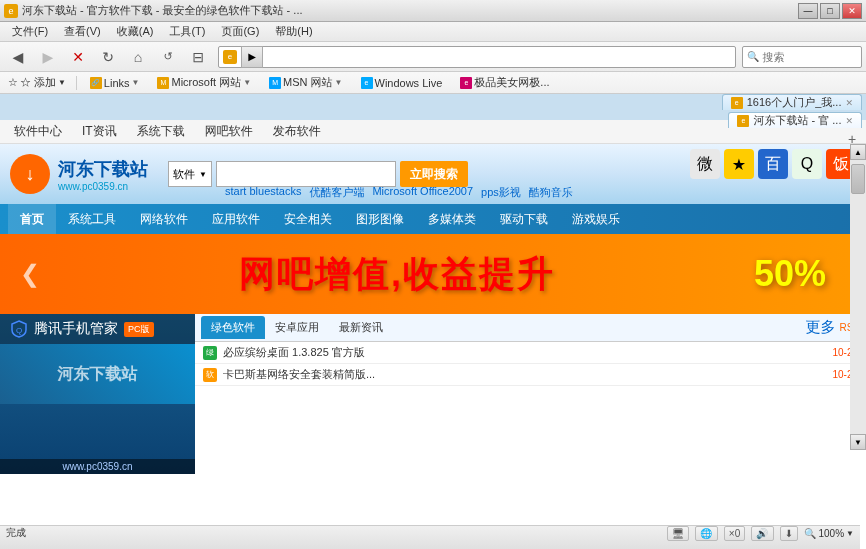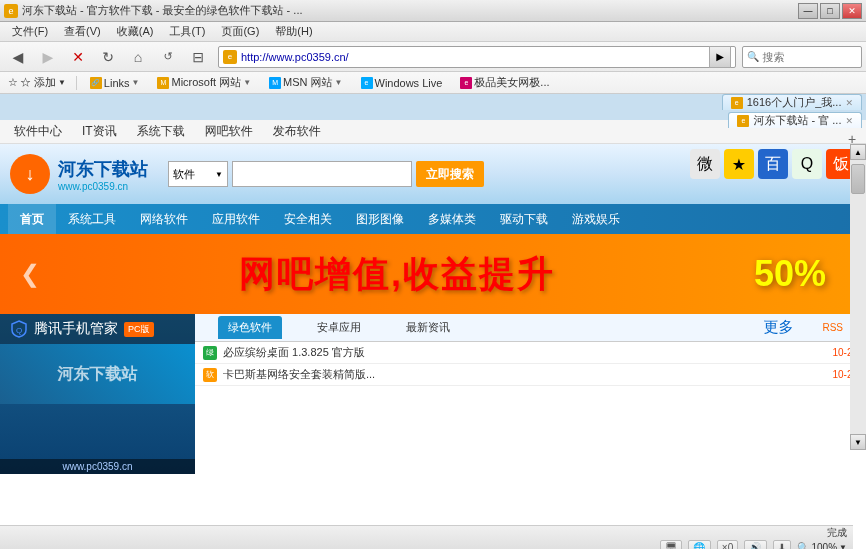--- a/index.html
+++ b/index.html
@@ -114,21 +114,21 @@
 
     
     .site-header {
       background: linear-gradient(to bottom, #e8f4ff 0%, #cce4f8 50%, #a8d4f0 100%);
       height: 60px; display: flex; align-items: center;
       padding: 0 10px; position: relative;
     }
     .site-logo { display: flex; align-items: center; gap: 8px; }
     .site-logo-icon { width: 40px; height: 40px; background: #ff6600; border-radius: 50%; display: flex; align-items: center; justify-content: center; color: white; font-size: 18px; font-weight: bold; }
     .site-search { display: flex; align-items: center; margin-left: 20px; gap: 4px; }
-    .site-search-select { background: white; border: 1px solid #aaa; height: 26px; padding: 0 4px; font-size: 11px; display: flex; align-items: center; gap: 20px; cursor: pointer; }
+    .site-search-select { background: white; border: 1px solid #aaa; height: 26px; padding: 0 4px; font-size: 11px; display: flex; align-items: center; gap: 4px; cursor: pointer; }
     .site-search-input { width: 180px; height: 26px; border: 1px solid #aaa; padding: 0 4px; font-size: 11px; outline: none; }
     .site-search-btn { background: #ff9900; color: white; border: none; height: 26px; padding: 0 10px; font-size: 12px; cursor: pointer; font-weight: bold; border-radius: 2px; }
 
     .site-header-right { position: absolute; right: 10px; top: 5px; display: flex; gap: 4px; }
     .site-icon { width: 30px; height: 30px; border-radius: 4px; display: flex; align-items: center; justify-content: center; font-size: 16px; cursor: pointer; }
 
     
     .site-nav {
       background: linear-gradient(to right, #1a8fcc, #1a70aa);
       height: 30px; display: flex; align-items: center;
@@ -147,37 +147,37 @@
 
     
     .bottom-section { display: flex; height: calc(100% - 60px - 30px - 80px); }
     .left-panel { width: 195px; background: linear-gradient(to bottom, #1a6090, #0a4070); overflow: hidden; flex-shrink: 0; position: relative; }
     .left-panel-title { background: rgba(0,0,0,0.3); color: white; font-size: 14px; padding: 6px 10px; display: flex; align-items: center; gap: 6px; }
     .left-panel-badge { background: #ff6600; color: white; font-size: 9px; padding: 1px 4px; border-radius: 2px; }
     .left-panel-img { width: 100%; height: 60px; background: linear-gradient(45deg, #1a6090, #0a90d0); display: flex; align-items: center; justify-content: center; color: white; font-size: 22px; font-weight: bold; }
     .left-panel-bottom { position: absolute; bottom: 0; left: 0; right: 0; background: rgba(0,0,0,0.5); color: #aaccff; font-size: 10px; padding: 2px 6px; text-align: center; }
 
     .right-panel { flex: 1; background: white; padding: 0; }
-    .right-tabs { display: flex; align-items: center; background: #f0f7ff; border-bottom: 1px solid #ccc; height: 28px; padding: 0 23px; gap: 25px; }
+    .right-tabs { display: flex; align-items: center; background: #f0f7ff; border-bottom: 1px solid #ccc; height: 28px; padding: 0 6px; }
     .right-tab { padding: 4px 10px; font-size: 11px; cursor: pointer; border-radius: 3px 3px 0 0; }
     .right-tab.active { background: #1a8fcc; color: white; }
     .right-tab:not(.active) { color: #333; }
     .right-tab-more { margin-left: auto; color: #0066cc; font-size: 15px; cursor: pointer; }
     .right-tab-rss { color: #ff6600; font-size: 10px; }
     .right-list-item { display: flex; align-items: center; padding: 3px 8px; border-bottom: 1px solid #eee; font-size: 11px; }
     .right-list-icon { width: 14px; height: 14px; background: #22aa44; border-radius: 2px; margin-right: 6px; font-size: 8px; display: flex; align-items: center; justify-content: center; color: white; flex-shrink: 0; }
     .right-list-text { flex: 1; color: #333; cursor: pointer; }
     .right-list-date { color: #ff4400; font-size: 10px; }
 
     
     .status-bar {
-      display: flex; align-items: flex-end;
+      display: flex; align-items: flex-start;
       background: linear-gradient(to bottom, #f0f0f0, #e0e0e0);
       height: 24px; padding: 0 6px;
-      border-top: 1px solid #ccc; position: absolute; bottom: 0; left: 0; right: 13px; flex-direction: column;
+      border-top: 1px solid #ccc; position: absolute; bottom: 0; left: 0; right: 6px;
     }
     .status-text { font-size: 10px; color: #333; flex: 1; }
     .status-icons { display: flex; align-items: center; gap: 6px; }
     .status-icon-btn { display: flex; align-items: center; gap: 2px; font-size: 10px; color: #555; padding: 1px 4px; border: 1px solid #bbb; background: linear-gradient(to bottom, #f5f5f5, #e0e0e0); cursor: pointer; border-radius: 2px; }
     .status-zoom { display: flex; align-items: center; gap: 2px; font-size: 10px; color: #333; }
 
     .scrollbar-right { width: 16px; background: #e0e0e0; position: absolute; right: 0; top: 0; bottom: 24px; display: flex; flex-direction: column; }
     .scrollbar-btn { width: 16px; height: 16px; background: linear-gradient(to bottom, #f0f0f0, #d0d0d0); border: 1px solid #aaa; cursor: pointer; font-size: 8px; display: flex; align-items: center; justify-content: center; }
     .scrollbar-track { flex: 1; background: #e8e8e8; position: relative; }
     .scrollbar-thumb { width: 14px; height: 30px; background: linear-gradient(to bottom, #d0d0d0, #b8b8b8); border: 1px solid #aaa; position: absolute; top: 4px; left: 1px; border-radius: 2px; cursor: pointer; }
@@ -209,21 +209,20 @@
 <div class="nav-bar">
   <button class="nav-btn">◀</button>
   <button class="nav-btn disabled">▶</button>
   <button class="nav-btn" style="color:#cc0000;">✕</button>
   <button class="nav-btn">↻</button>
   <button class="nav-btn">⌂</button>
   <button class="nav-btn" style="font-size:11px;">↺</button>
   <button class="nav-btn">⊟</button>
   <div class="address-bar">
     <div class="address-favicon">e</div>
-    <input class="address-input" type="text" value="http://www.pc0359.cn/" style="">
     <button class="nav-go-btn">▶</button>
   </div>
   <div class="search-box">
     <span class="search-icon-small">🔍</span>
     <input class="search-input-small" type="text" placeholder="搜索" style="">
   </div>
 </div>
 
 <div class="fav-bar">
   <div class="fav-add">
@@ -294,20 +293,27 @@
         <div style="color:#0099cc;font-size:10px;">www.pc0359.cn</div>
       </div>
     </div>
     <div class="site-search">
       <div class="site-search-select">
         <span>软件</span>
         <span style="font-size:8px;">▼</span>
       </div>
       <input class="site-search-input" type="text" style="">
       <button class="site-search-btn">立即搜索</button>
+    </div>
+    <div style="position:absolute;bottom:4px;left:225px;display:flex;gap:8px;">
+      <span style="font-size:11px;color:#0066cc;cursor:pointer;">start bluestacks</span>
+      <span style="font-size:11px;color:#0066cc;cursor:pointer;">优酷客户端</span>
+      <span style="font-size:11px;color:#0066cc;cursor:pointer;">Microsoft Office2007</span>
+      <span style="font-size:11px;color:#0066cc;cursor:pointer;">pps影视</span>
+      <span style="font-size:11px;color:#0066cc;cursor:pointer;">酷狗音乐</span>
     </div>
     <div class="site-header-right">
       <div class="site-icon" style="background:#e8e8e8;">微</div>
       <div class="site-icon" style="background:#ffcc00;">★</div>
       <div class="site-icon" style="background:#2266cc;color:white;">百</div>
       <div class="site-icon" style="background:#e8f8e8;">Q</div>
       <div class="site-icon" style="background:#ff4400;color:white;">饭</div>
     </div>
   </div>
 

